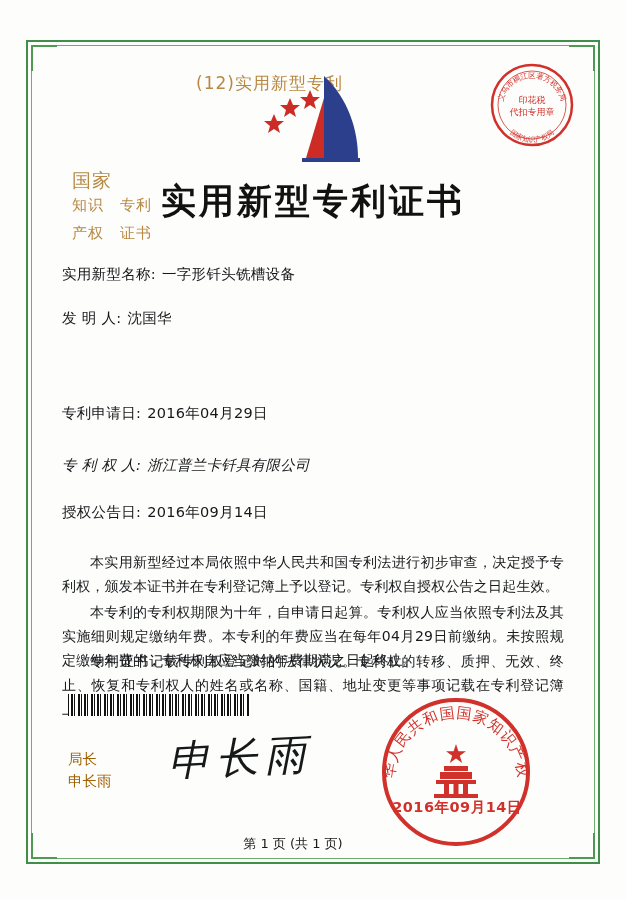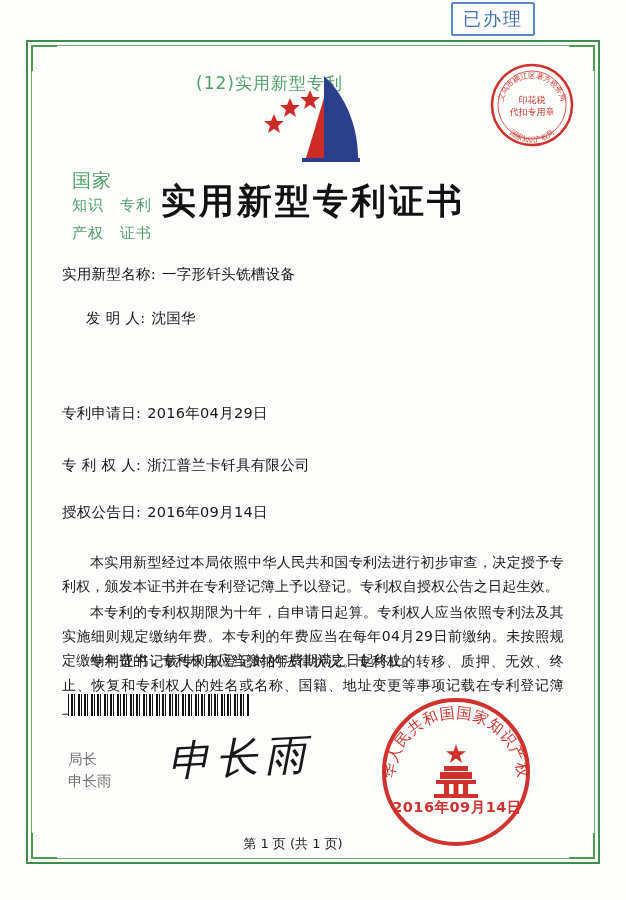--- a/index.html
+++ b/index.html
@@ -63,21 +63,21 @@
     align-items: center;
     justify-content: center;
     font-family: "DejaVu Sans", "Liberation Sans", sans-serif;
     background: rgba(255,255,255,0.0);
     opacity: 0.92;
   }
 
   
   .ghost {
     position: absolute;
-    color: #15803d;
+    color: #a16207;
     opacity: 0.75;
     font-size: 17px;
     letter-spacing: 1px;
     user-select: none;
   }
   .ghost.g1 { left: 196px; top: 72px; }
   .ghost.g2 { left: 72px;  top: 168px; font-size: 19px; }
   .ghost.g3 { left: 72px;  top: 196px; font-size: 15px; }
   .ghost.g4 { left: 72px;  top: 224px; font-size: 15px; }
   .ghost.g5 { left: 120px; top: 196px; font-size: 15px; }
@@ -125,24 +125,24 @@
     left: 62px;
     font-size: 14.5px;
     color: #15171a;
     letter-spacing: 0.3px;
     white-space: nowrap;
   }
   .field .lbl { display: inline-block; text-align: right; }
   .field .val { display: inline-block; margin-left: 6px; }
 
   .f1 { top: 265px; }
-  .f2 { top: 309px; margin-left: 24px; }
+  .f2 { top: 309px; }
   .f3 { top: 359px; }
   .f4 { top: 404px; }
-  .f5 { top: 456px; }
+  .f5 { top: 456px; font-style: italic; }
   .f6 { top: 503px; }
 
   
   .para {
     position: absolute;
     left: 62px;
     width: 502px;
     font-size: 14px;
     line-height: 24px;
     color: #16181b;
@@ -167,21 +167,21 @@
         #111 6px, #111 7px, #fff 7px, #fff 10px,
         #111 10px, #111 12px, #fff 12px, #fff 13px);
   }
 
   
   .director-label {
     position: absolute;
     left: 68px; top: 748px;
     font-size: 14.5px;
     line-height: 22px;
-    color: #737373;
+    color: #a16207;
   }
   .signature {
     position: absolute;
     left: 168px; top: 730px;
     font-size: 42px;
     color: #17181a;
     font-family: "DejaVu Serif", "Liberation Serif", serif;
     letter-spacing: 6px;
     transform: rotate(-3deg);
     font-style: italic;
@@ -212,21 +212,20 @@
     text-align: center;
     font-size: 13px;
     color: #1a1a1a;
   }
 </style>
 </head>
 <body>
 
 <div class="page">
 
-  <div class="handled-stamp">已办理</div>
 
   <div class="border-outer"></div>
   <div class="border-inner"></div>
   <div class="corner tl"></div>
   <div class="corner tr"></div>
   <div class="corner bl"></div>
   <div class="corner br"></div>
 
   <div class="ghost g1">(12)实用新型专利</div>
   <div class="ghost g2">国家</div>

